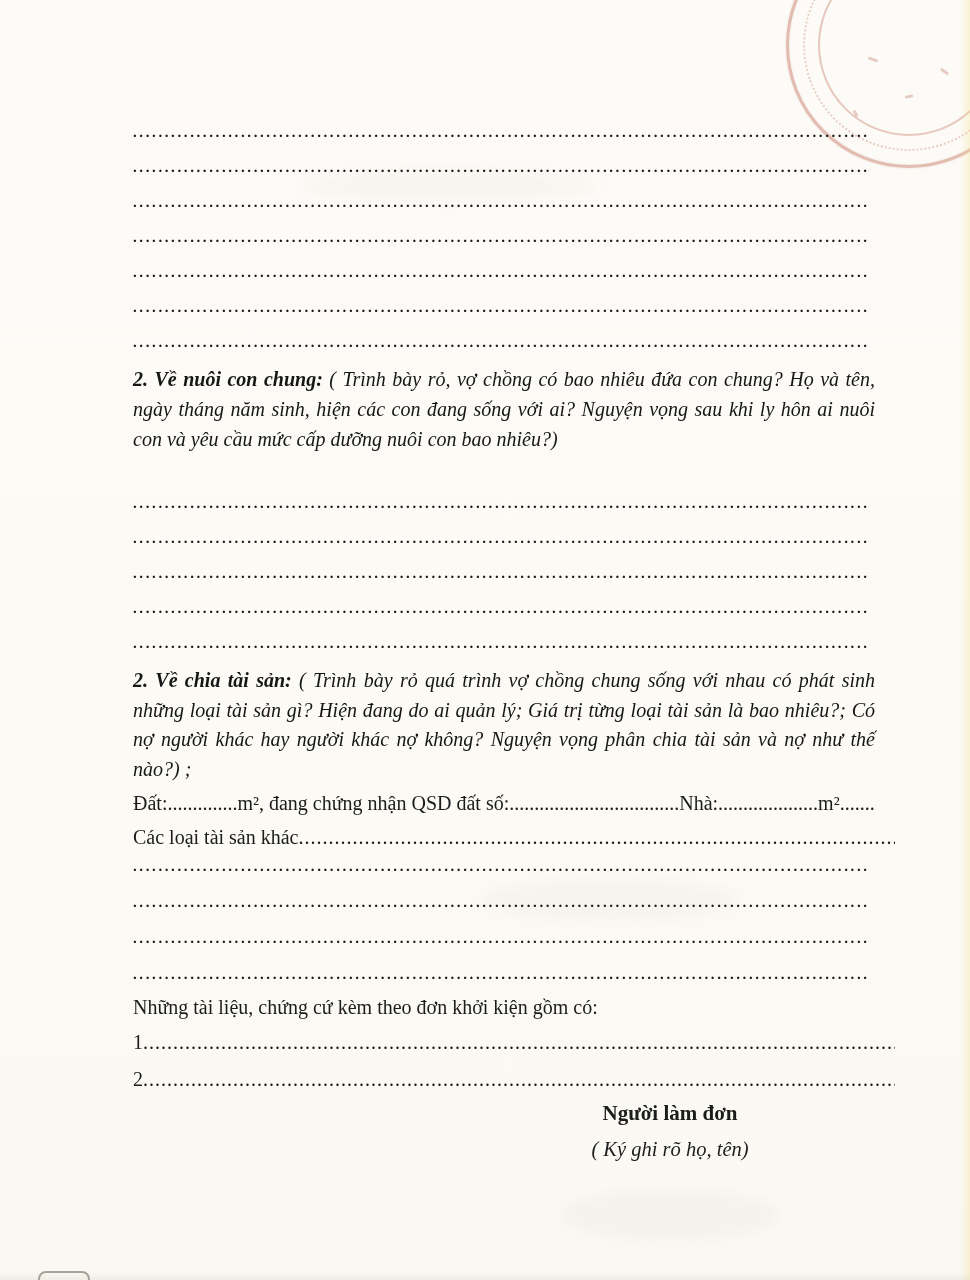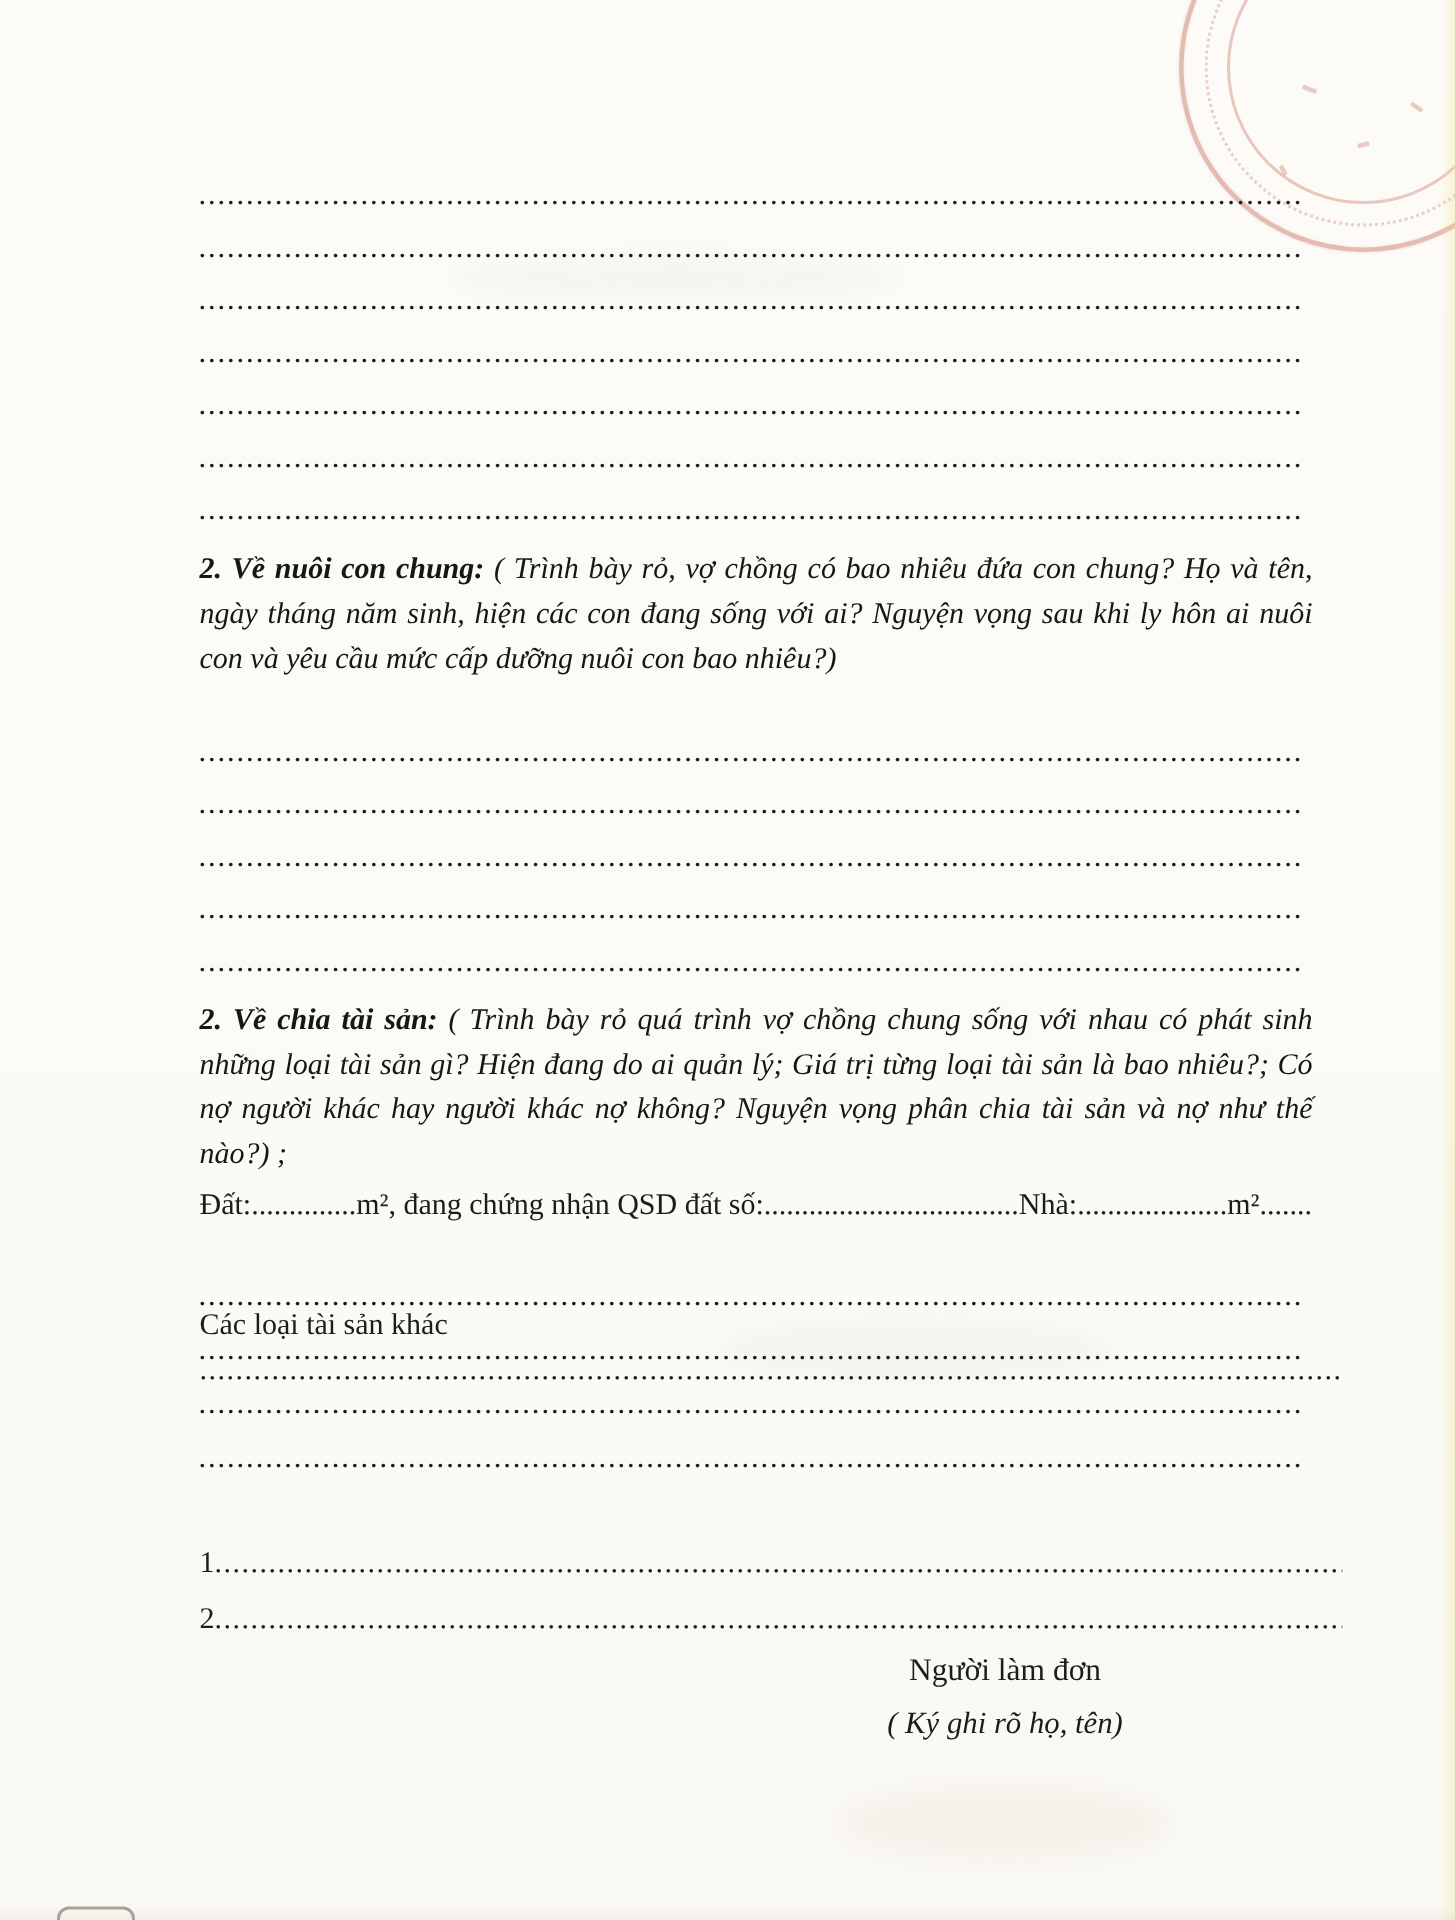--- a/index.html
+++ b/index.html
@@ -68,21 +68,21 @@
     font-size: 20px; line-height: 30px; white-space: nowrap; overflow: hidden;
   }
   .tline.flexfill { display: flex; }
   .tline .fill {
     flex: 1; overflow: hidden; white-space: nowrap;
     letter-spacing: 1px;
   }
 
   
   .sig { position: absolute; left: 500px; width: 340px; text-align: center; }
-  .sig-title { font-size: 21px; font-weight: 400; line-height: 26px; }
+  .sig-title { font-size: 21px; font-weight: 700; line-height: 26px; }
   .sig-note { position: absolute; left: 470px; width: 400px; text-align: center;
               font-size: 20.5px; font-style: italic; line-height: 26px; }
 
   .corner-box {
     position: absolute; left: 38px; top: 1271px; width: 52px; height: 24px;
     border: 2px solid rgba(120,118,108,0.65); border-radius: 8px;
   }
 </style>
 </head>
 <body>
@@ -120,32 +120,33 @@
     <div class="dotline">......................................................................................................................................................</div>
     <div class="dotline">......................................................................................................................................................</div>
     <div class="dotline">......................................................................................................................................................</div>
     <div class="dotline">......................................................................................................................................................</div>
   </div>
 
   <p class="para" style="top:666px; line-height:29.5px;"><b class="h">2. Về chia tài sản:</b><span> ( Trình bày rỏ quá trình vợ chồng chung sống với nhau có phát sinh những loại tài sản gì? Hiện đang do ai quản lý; Giá trị từng loại tài sản là bao nhiêu?; Có nợ người khác hay người khác nợ không? Nguyện vọng phân chia tài sản và nợ như thế nào?) ;</span></p>
 
   <div class="tline" style="top:788px;">Đất:..............m², đang chứng nhận QSD đất số:..................................Nhà:....................m².......</div>
 
-  <div class="tline flexfill" style="top:868px;flex-direction:column;">
+  <div class="tline flexfill" style="top:822px;">
     <span>Các loại tài sản khác</span>
     <span class="fill">......................................................................................................................................................</span>
   </div>
 
   <div class="dotblock sp36" style="top:848px;">
     <div class="dotline">......................................................................................................................................................</div>
     <div class="dotline">......................................................................................................................................................</div>
     <div class="dotline">......................................................................................................................................................</div>
     <div class="dotline">......................................................................................................................................................</div>
   </div>
 
+  <div class="tline" style="top:992px;">Những tài liệu, chứng cứ kèm theo đơn khởi kiện gồm có:</div>
 
   <div class="tline flexfill" style="top:1026px; line-height:32px;">
     <span>1</span>
     <span class="fill">......................................................................................................................................................</span>
   </div>
   <div class="tline flexfill" style="top:1063px; line-height:32px;">
     <span>2</span>
     <span class="fill">......................................................................................................................................................</span>
   </div>
 

